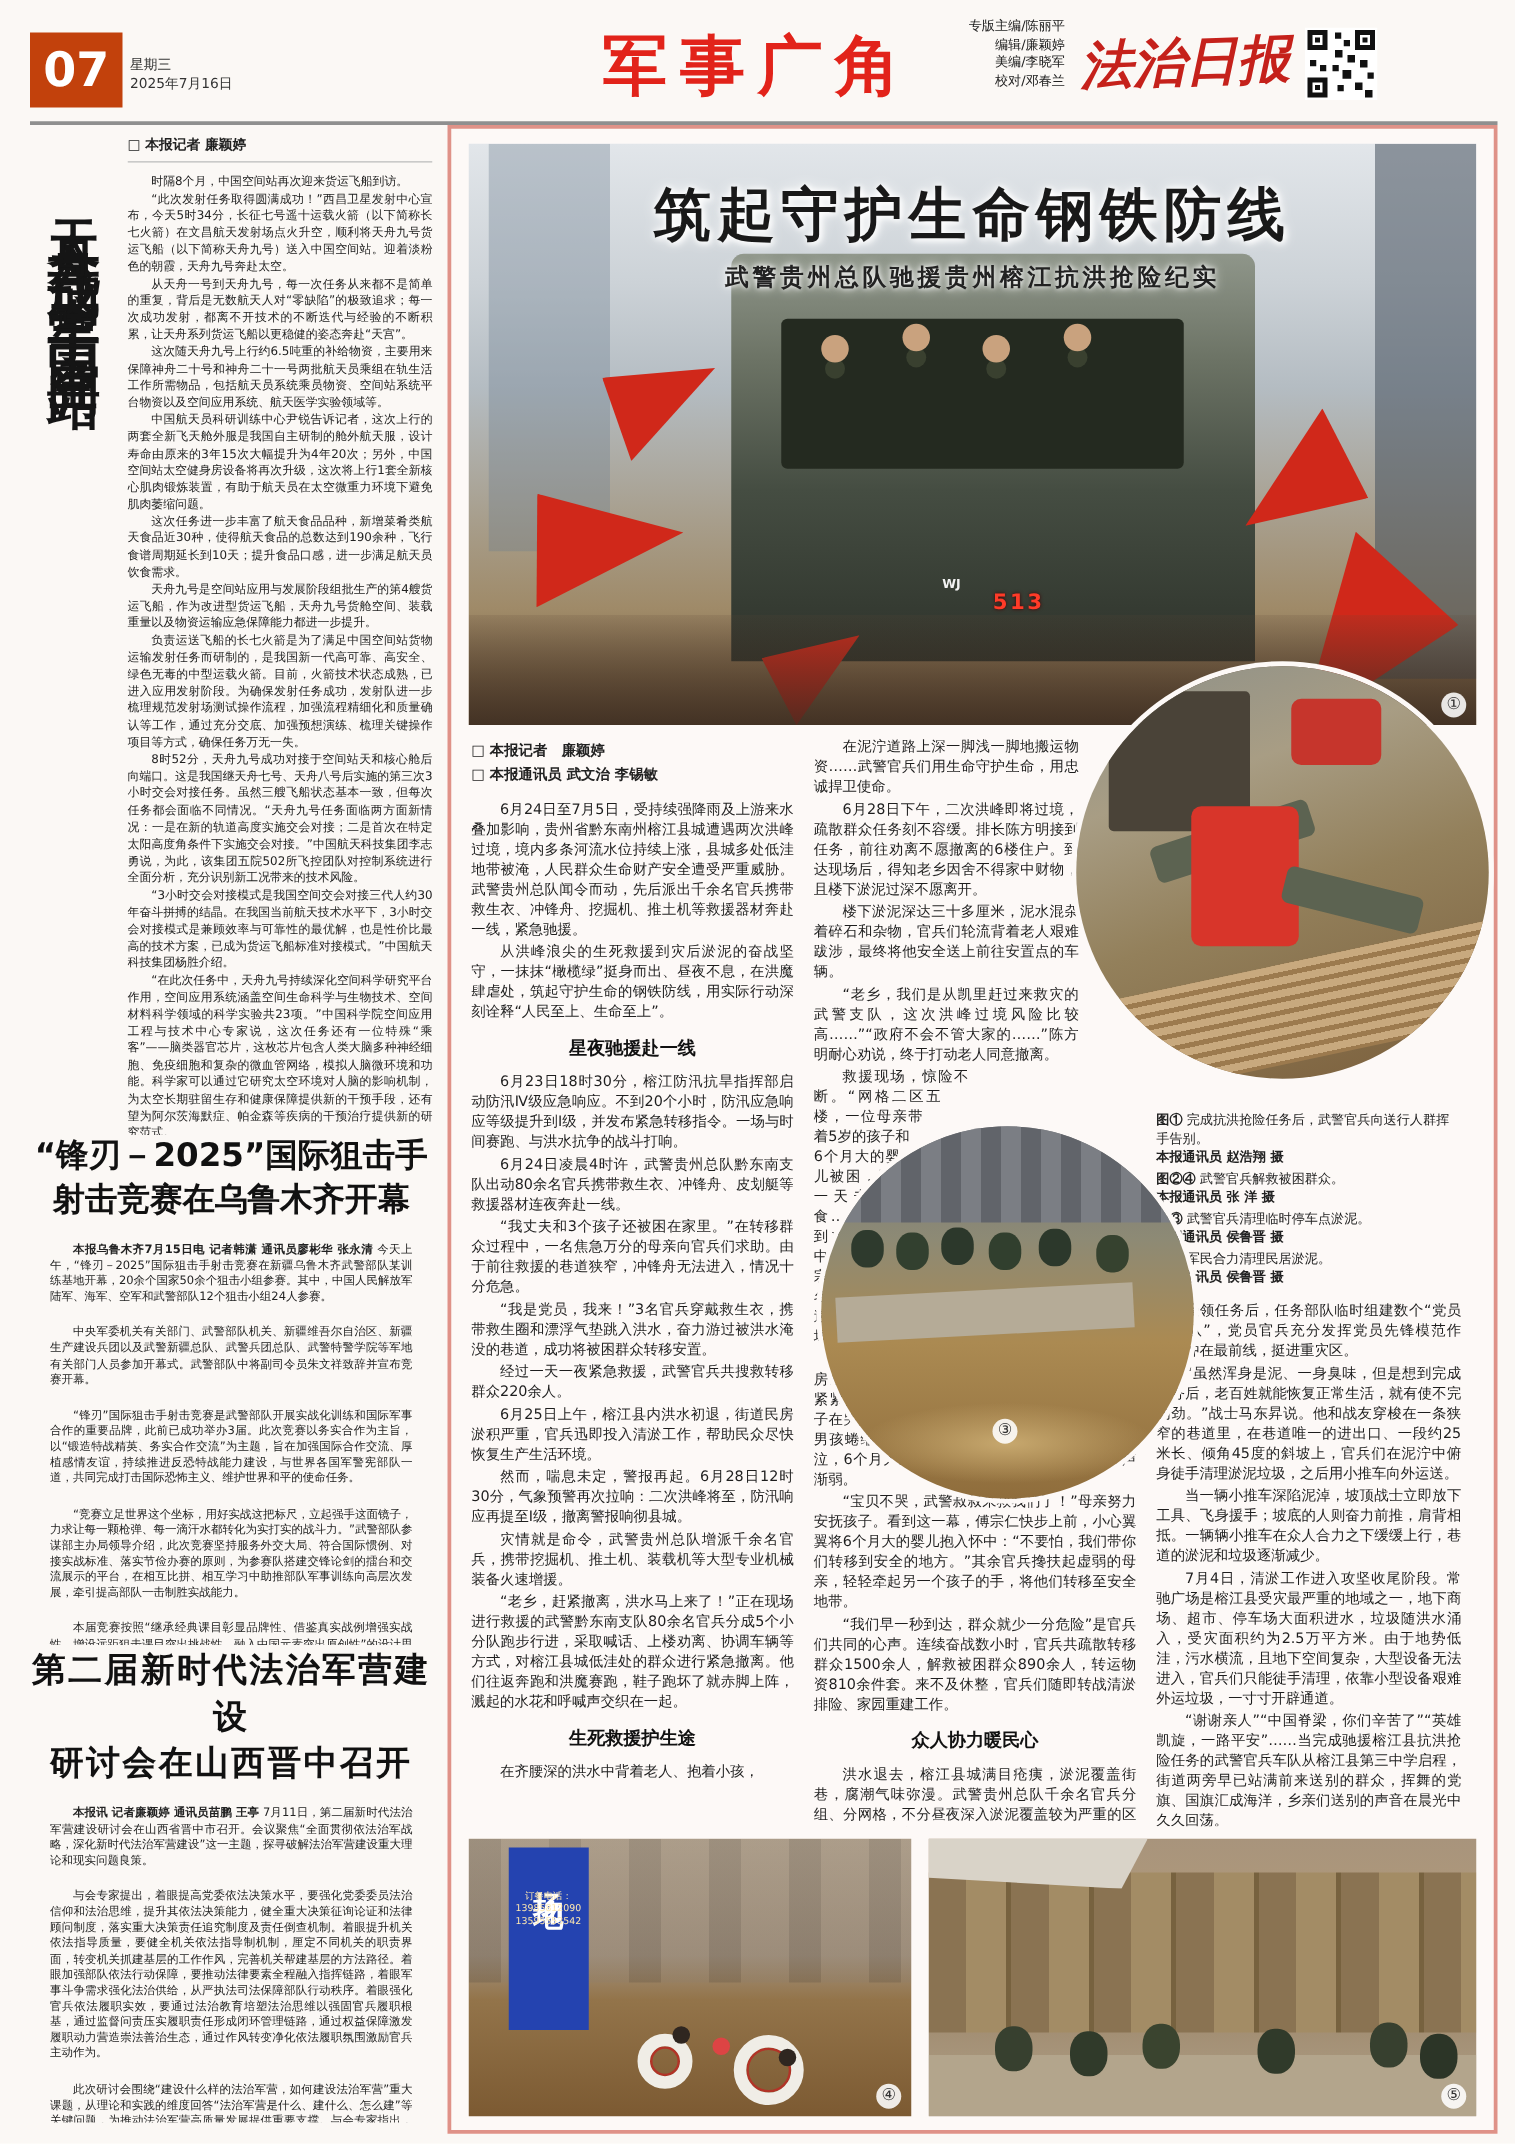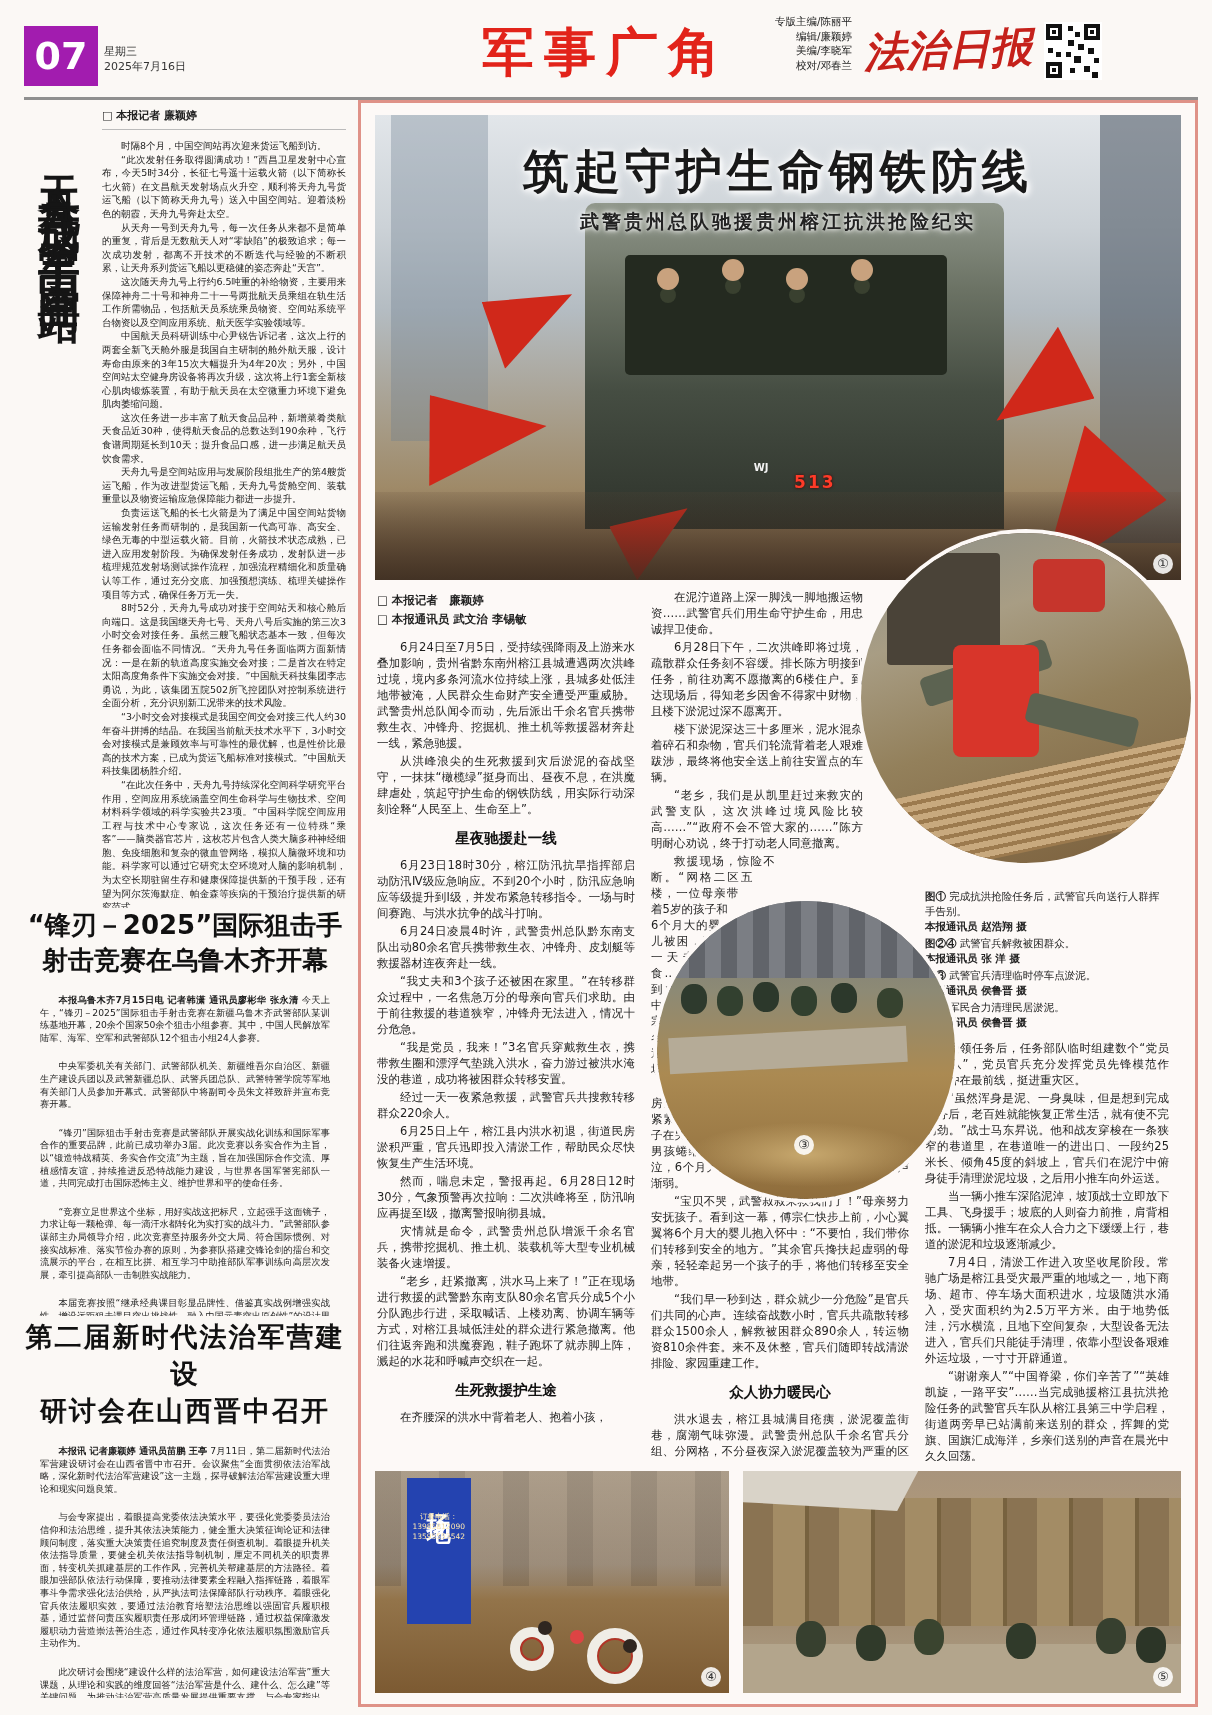--- a/index.html
+++ b/index.html
@@ -1,19 +1,19 @@
 <!DOCTYPE html>
 <html><head>
 <meta charset="utf-8">
 <style>
   html,body{margin:0;padding:0;}
   .page{position:relative;width:1212px;height:1715px;background:#fbf8f5;overflow:hidden;
         font-family:"DejaVu Sans",sans-serif;color:#222;}
   
-  .pagenum{position:absolute;left:24px;top:26px;width:74px;height:60px;background:#a21caf;color:#fff;
+  .pagenum{position:absolute;left:24px;top:26px;width:74px;height:60px;background:#c2410c;color:#fff;
            font-size:38px;font-weight:bold;display:flex;align-items:center;justify-content:center;}
   .dateblock{position:absolute;left:104px;top:44px;font-size:11px;line-height:15px;color:#333;}
   .section-title{position:absolute;left:0;right:0;top:18px;text-align:center;font-size:52px;font-weight:900;
            color:#e2231a;letter-spacing:10px;}
   .staff{position:absolute;right:360px;top:14px;font-size:10.5px;line-height:14.5px;text-align:right;color:#222;}
   .masthead{position:absolute;right:180px;top:22px;font-size:42px;font-weight:bold;font-style:italic;
            color:#c5211b;font-family:"DejaVu Serif",serif;transform:rotate(-2deg);}
   .qr{position:absolute;right:110px;top:22px;width:58px;height:58px;}
   .header-rule{position:absolute;left:24px;right:14px;top:97px;height:3px;background:#8f8f8f;}
   

